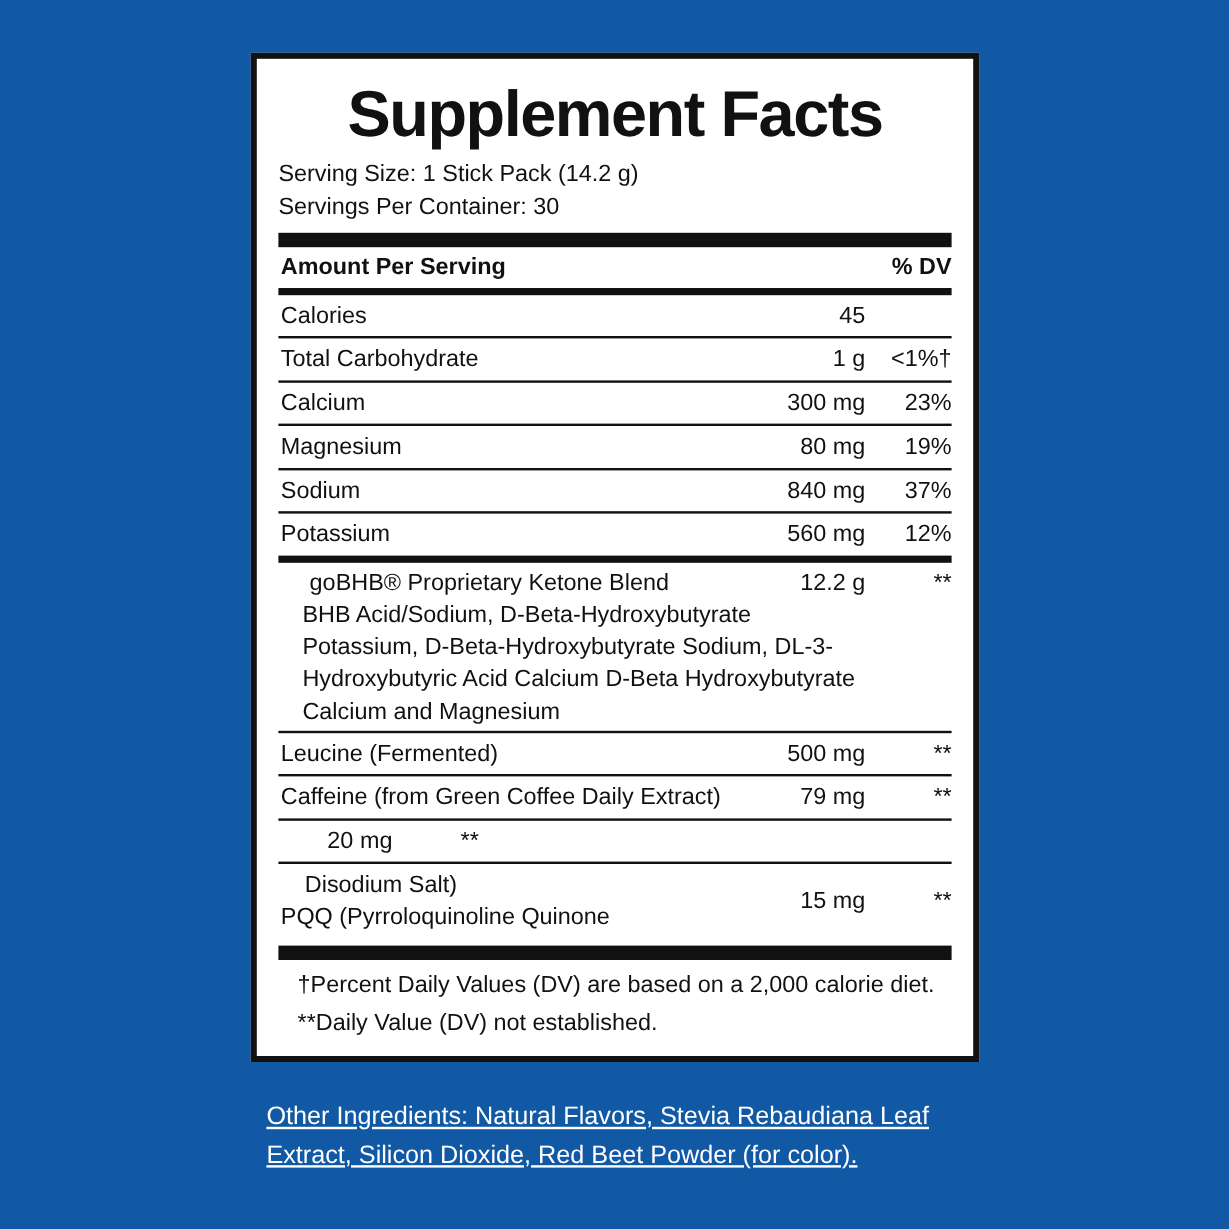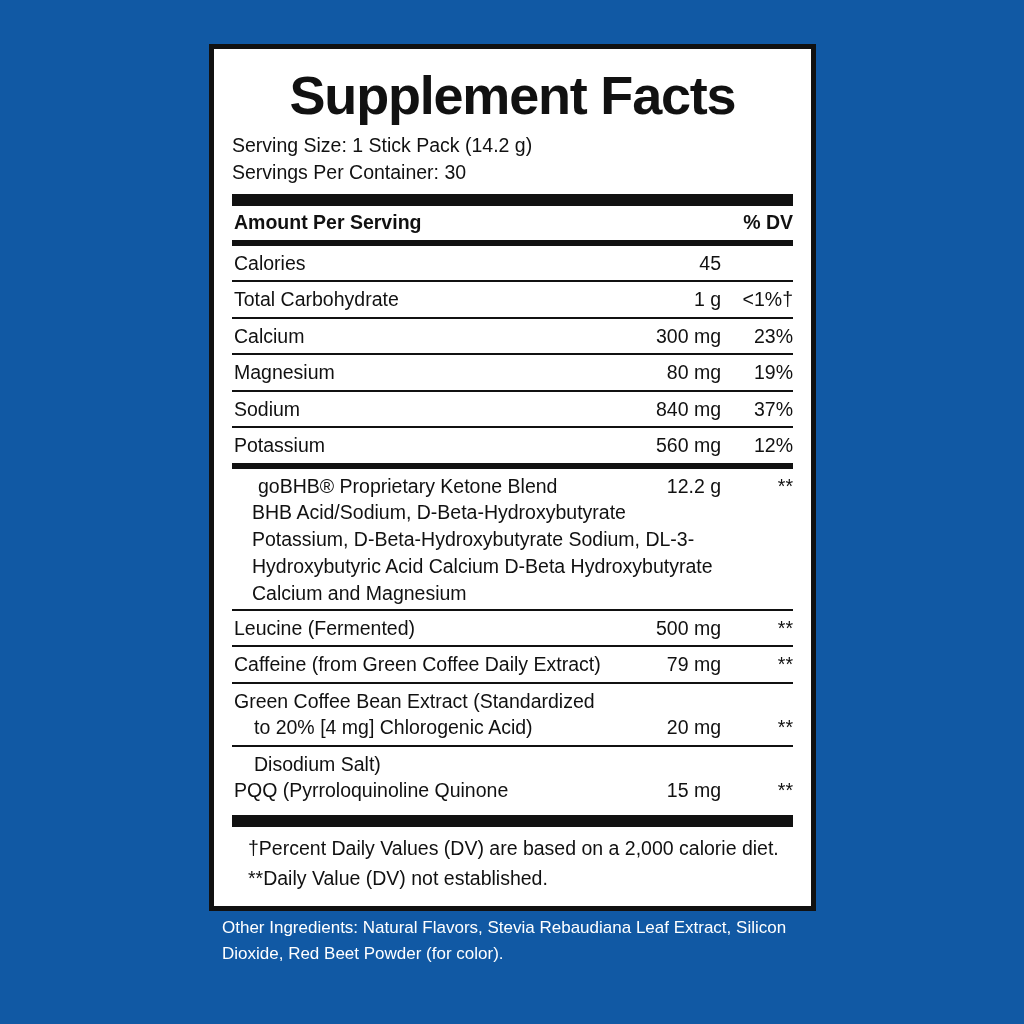--- a/index.html
+++ b/index.html
@@ -54,21 +54,21 @@
     background: #111;
     margin: 0;
   }
   .rule-thin {
     height: 2px;
     background: #111;
     margin: 0;
   }
   .row {
     display: flex;
-    align-items: flex-end;
+    align-items: center;
     padding: 4px 0 4px 0;
     font-size: 19.5px;
     color: #111;
     line-height: 1.36;
   }
   .row .name {
     flex: 1 1 auto;
     padding-left: 2px;
   }
   .row .amount {
@@ -107,22 +107,23 @@
     line-height: 1.45;
     padding-top: 7px;
     margin-left: 16px;
   }
   .other-ing {
     position: absolute;
     left: 222px;
     top: 915px;
     width: 585px;
     color: #ffffff;
-    font-size: 17px;
+    font-size: 21px;
     line-height: 1.52;
+    text-decoration: underline;
   }
   .two-line-name {
     line-height: 1.36;
   }
 </style>
 </head>
 <body>
 
 <div class="page">
 
@@ -201,24 +202,20 @@
     <div class="rule-thin"></div>
 
     <div class="row">
       <div class="name">Caffeine (from Green Coffee Daily Extract)</div>
       <div class="amount">79 mg</div>
       <div class="dv">**</div>
     </div>
     <div class="rule-thin"></div>
 
     <div class="row">
-      <div class="name two-line-name">
-        <div>Green Coffee Bean Extract (Standardized</div>
-        <div style="padding-left:20px;">to 20% [4 mg] Chlorogenic Acid)</div>
-      </div>
       <div class="amount">20 mg</div>
       <div class="dv">**</div>
     </div>
     <div class="rule-thin"></div>
 
     <div class="row">
       <div class="name two-line-name">
         <div style="padding-left:20px;">Disodium Salt)</div>
         <div>PQQ (Pyrroloquinoline Quinone</div>
       </div>

